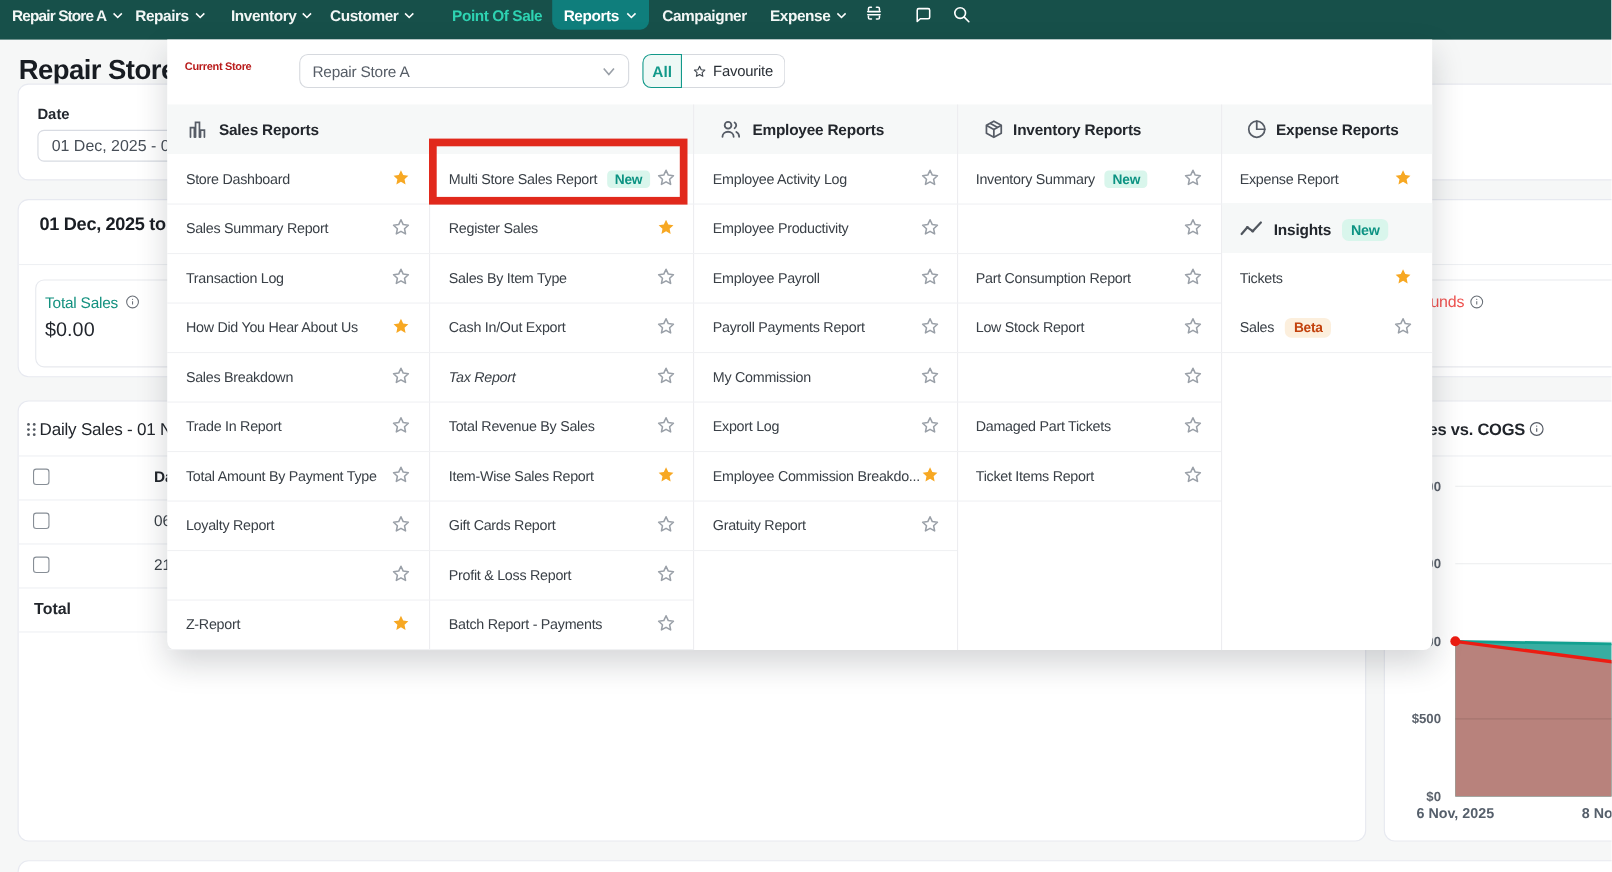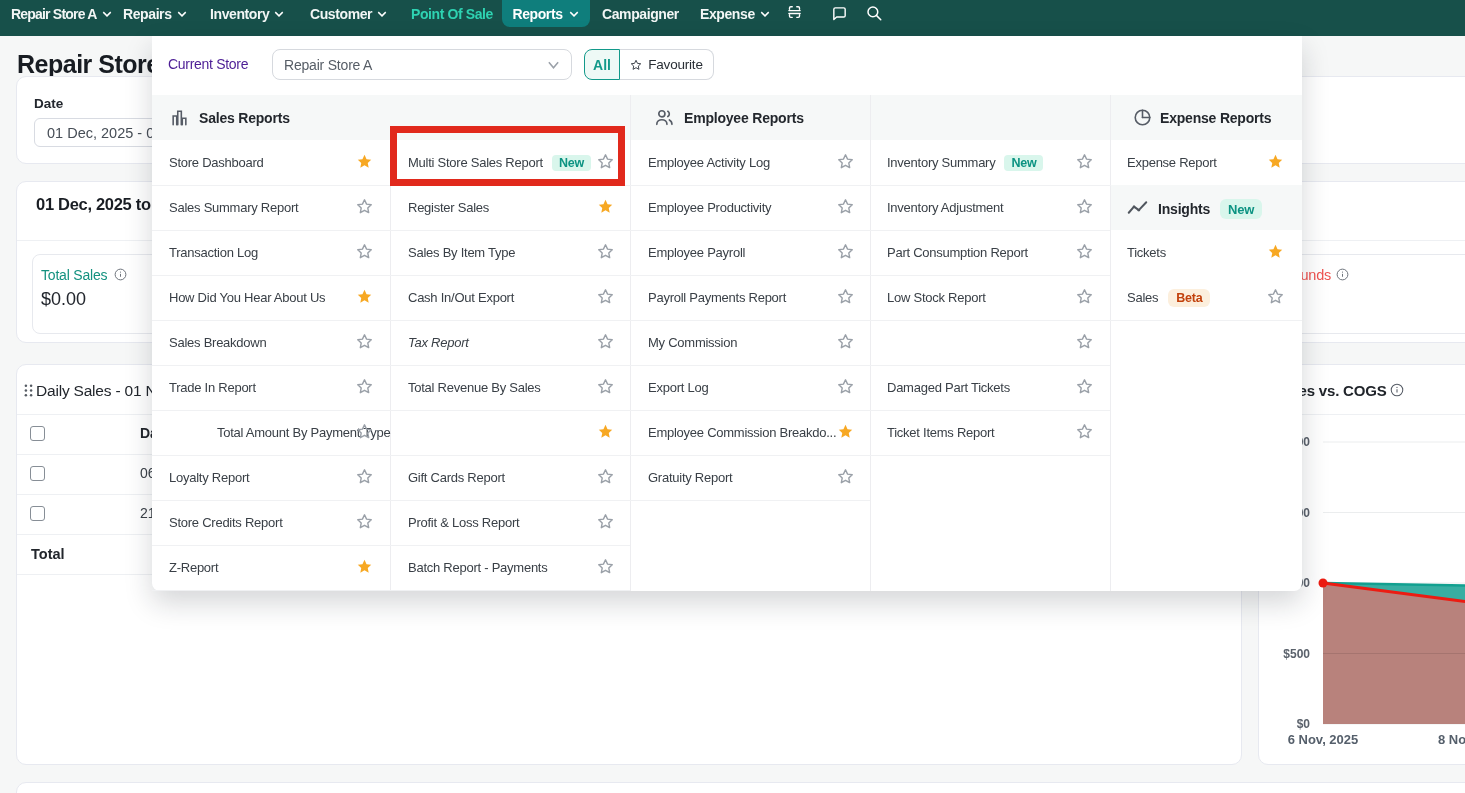--- a/index.html
+++ b/index.html
@@ -36,21 +36,21 @@
 <div id="nav">
   <div class="navitem" style="left:11px; letter-spacing:-0.8px;">Repair Store A <svg width="12" height="12" viewBox="0 0 16 16" fill="none" stroke="#fff" stroke-width="1.9">
         <path d="M3 5.5 L8 10.5 L13 5.5"></path>
       </svg></div>
   <div class="navitem" style="left:123px;">Repairs <svg width="12" height="12" viewBox="0 0 16 16" fill="none" stroke="#fff" stroke-width="1.9">
         <path d="M3 5.5 L8 10.5 L13 5.5"></path>
       </svg></div>
   <div class="navitem" style="left:210px;">Inventory <svg width="12" height="12" viewBox="0 0 16 16" fill="none" stroke="#fff" stroke-width="1.9">
         <path d="M3 5.5 L8 10.5 L13 5.5"></path>
       </svg></div>
-  <div class="navitem" style="left:310px;">Customer <svg width="12" height="12" viewBox="0 0 16 16" fill="none" stroke="#fff" stroke-width="1.9">
+  <div class="navitem" style="left:300px;">Customer <svg width="12" height="12" viewBox="0 0 16 16" fill="none" stroke="#fff" stroke-width="1.9">
         <path d="M3 5.5 L8 10.5 L13 5.5"></path>
       </svg></div>
   <div class="navitem pos" style="left:411px;">Point Of Sale</div>
   <div id="reportsbtn">Reports <svg width="12" height="12" viewBox="0 0 16 16" fill="none" stroke="#fff" stroke-width="1.9">
         <path d="M3 5.5 L8 10.5 L13 5.5"></path>
       </svg></div>
   <div class="navitem" style="left:602px;">Campaigner</div>
   <div class="navitem" style="left:700px;">Expense <svg width="12" height="12" viewBox="0 0 16 16" fill="none" stroke="#fff" stroke-width="1.9">
         <path d="M3 5.5 L8 10.5 L13 5.5"></path>
       </svg></div>
@@ -163,21 +163,21 @@
       <text x="64" y="330" text-anchor="middle" font-size="13" fill="#555f6b" font-weight="700">6 Nov, 2025</text>
       <text x="179" y="330" text-anchor="start" font-size="13" fill="#555f6b" font-weight="700">8 Nov, 2025</text>
     </svg>
   </div>
 
   <div class="card" style="left:16px; top:782px; width:1484px; height:60px;"></div>
 </div>
 
 <div id="panel">
 
-  <div class="abs" style="left:16px; top:20px; font-size:14px; font-weight:400; letter-spacing:-0.3px; color:#4c1d95;">Current Store</div>
+  <div class="abs" style="left:16px; top:20px; font-size:10px; font-weight:700; letter-spacing:-0.3px; color:#b91c1c;">Current Store</div>
   <div class="abs" style="left:120px; top:13px; width:300px; height:31px; border:1px solid #d6d9de; border-radius:8px; display:flex; align-items:center; padding-left:11px; font-size:14px; letter-spacing:-0.2px; color:#565d66;">Repair Store A</div>
   <svg class="abs" style="left:395px; top:24px;" width="13" height="10" viewBox="0 0 14 10" fill="none" stroke="#9aa0a8" stroke-width="1.6">
       <path d="M2 2 L7 8 L12 2"></path>
     </svg>
   <div class="abs" style="left:432px; top:13px; width:36px; height:31px; border:1px solid #12998a; border-radius:8px 0 0 8px; background:#eef9f6; color:#12998a; font-size:14px; font-weight:700; display:flex; align-items:center; justify-content:center; z-index:2;">All</div>
   <div class="abs" style="left:468px; top:13px; width:94px; height:31px; border:1px solid #d6d9de; border-left:none; border-radius:0 8px 8px 0; background:#fff; display:flex; align-items:center; justify-content:center; gap:6px; font-size:13.5px; letter-spacing:-0.2px; color:#2a2f36;"><svg width="12" height="12" viewBox="0 0 24 24" fill="none" stroke="#40464e" stroke-width="2" stroke-linejoin="round">
         <path d="M12 2.5 l2.9 6.2 6.6 .8 -4.9 4.6 1.3 6.6 -5.9-3.3 -5.9 3.3 1.3-6.6 -4.9-4.6 6.6-.8 z"></path>
       </svg>Favourite</div>
 
   <div id="gridhead"></div>
@@ -191,20 +191,29 @@
       <span style="margin-left:9px;">Employee Reports</span>
     </div>
   <div class="colhead" style="left:18px;">
       <svg width="19" height="19" viewBox="0 0 24 24" fill="none" stroke="#565c66" stroke-width="2" stroke-linecap="round">
         <path d="M4 21 V10 h4.5 V21"></path>
         <path d="M9.8 21 V4 h4.5 V21"></path>
         <path d="M15.5 21 V13 H20 V21"></path>
       </svg>
       <span style="margin-left:10px;">Sales Reports</span>
     </div>
+  <div class="colhead" style="left:742px;">
+      <svg width="19" height="19" viewBox="0 0 24 24" fill="none" stroke="#565c66" stroke-width="2" stroke-linejoin="round">
+        <path d="M12 2.8 L20.5 7.5 V16.5 L12 21.2 L3.5 16.5 V7.5 Z"></path>
+        <path d="M3.8 7.7 L12 12.2 L20.2 7.7"></path>
+        <path d="M12 12.2 V21"></path>
+        <path d="M7.6 5.2 L16.4 10"></path>
+      </svg>
+      <span style="margin-left:8px;">Inventory Reports</span>
+    </div>
   <div class="colhead" style="left:981px;">
       <svg width="19" height="19" viewBox="0 0 24 24" fill="none" stroke="#565c66" stroke-width="2" stroke-linecap="round">
         <circle cx="12" cy="12" r="9.2"></circle>
         <path d="M12 12 V2.8"></path>
         <path d="M12 12 H21.2"></path>
       </svg>
       <span style="margin-left:8px;">Expense Reports</span>
     </div>
 
   <div class="vline" style="left:238px; top:104px; height:451px;"></div>
@@ -235,31 +244,30 @@
     <div class="item" style="left:17px; top:284px;">Sales Breakdown</div>
     <svg class="star" style="left:204px; top:297px;" viewBox="0 0 24 24" fill="none" stroke="#9aa0a8" stroke-width="2" stroke-linejoin="round">
       <path d="M12 2.5 l2.9 6.2 6.6 .8 -4.9 4.6 1.3 6.6 -5.9-3.3 -5.9 3.3 1.3-6.6 -4.9-4.6 6.6-.8 z"></path>
     </svg>
     <div class="rowline" style="left:0px; top:329px; width:238px;"></div>
     <div class="item" style="left:17px; top:329px;">Trade In Report</div>
     <svg class="star" style="left:204px; top:342px;" viewBox="0 0 24 24" fill="none" stroke="#9aa0a8" stroke-width="2" stroke-linejoin="round">
       <path d="M12 2.5 l2.9 6.2 6.6 .8 -4.9 4.6 1.3 6.6 -5.9-3.3 -5.9 3.3 1.3-6.6 -4.9-4.6 6.6-.8 z"></path>
     </svg>
     <div class="rowline" style="left:0px; top:374px; width:238px;"></div>
-    <div class="item" style="left:17px; top:374px;margin-left:48px;">Total Amount By Payment Type</div>
+    <div class="item" style="left:17px; top:374px;">Total Amount By Payment Type</div>
     <svg class="star" style="left:204px; top:387px;" viewBox="0 0 24 24" fill="none" stroke="#9aa0a8" stroke-width="2" stroke-linejoin="round">
       <path d="M12 2.5 l2.9 6.2 6.6 .8 -4.9 4.6 1.3 6.6 -5.9-3.3 -5.9 3.3 1.3-6.6 -4.9-4.6 6.6-.8 z"></path>
     </svg>
     <div class="rowline" style="left:0px; top:419px; width:238px;"></div>
     <div class="item" style="left:17px; top:419px;">Loyalty Report</div>
     <svg class="star" style="left:204px; top:432px;" viewBox="0 0 24 24" fill="none" stroke="#9aa0a8" stroke-width="2" stroke-linejoin="round">
       <path d="M12 2.5 l2.9 6.2 6.6 .8 -4.9 4.6 1.3 6.6 -5.9-3.3 -5.9 3.3 1.3-6.6 -4.9-4.6 6.6-.8 z"></path>
     </svg>
     <div class="rowline" style="left:0px; top:464px; width:238px;"></div>
-    <div class="item" style="left:17px; top:464px;">Store Credits Report</div>
     <svg class="star" style="left:204px; top:477px;" viewBox="0 0 24 24" fill="none" stroke="#9aa0a8" stroke-width="2" stroke-linejoin="round">
       <path d="M12 2.5 l2.9 6.2 6.6 .8 -4.9 4.6 1.3 6.6 -5.9-3.3 -5.9 3.3 1.3-6.6 -4.9-4.6 6.6-.8 z"></path>
     </svg>
     <div class="rowline" style="left:0px; top:509px; width:238px;"></div>
     <div class="item" style="left:17px; top:509px;">Z-Report</div>
     <svg class="star" style="left:204px; top:522px;" viewBox="0 0 24 24" fill="#f7a823">
       <path d="M12 2.5 l2.9 6.2 6.6 .8 -4.9 4.6 1.3 6.6 -5.9-3.3 -5.9 3.3 1.3-6.6 -4.9-4.6 6.6-.8 z"></path>
     </svg>
     <div class="rowline" style="left:0px; top:554px; width:238px;"></div>
     <div class="item" style="left:256px; top:104px;">Multi Store Sales Report<span class="badge-new">New</span></div>
@@ -285,20 +293,21 @@
     <div class="item" style="left:256px; top:284px;font-style:italic;">Tax Report</div>
     <svg class="star" style="left:445px; top:297px;" viewBox="0 0 24 24" fill="none" stroke="#9aa0a8" stroke-width="2" stroke-linejoin="round">
       <path d="M12 2.5 l2.9 6.2 6.6 .8 -4.9 4.6 1.3 6.6 -5.9-3.3 -5.9 3.3 1.3-6.6 -4.9-4.6 6.6-.8 z"></path>
     </svg>
     <div class="rowline" style="left:238px; top:329px; width:240px;"></div>
     <div class="item" style="left:256px; top:329px;">Total Revenue By Sales</div>
     <svg class="star" style="left:445px; top:342px;" viewBox="0 0 24 24" fill="none" stroke="#9aa0a8" stroke-width="2" stroke-linejoin="round">
       <path d="M12 2.5 l2.9 6.2 6.6 .8 -4.9 4.6 1.3 6.6 -5.9-3.3 -5.9 3.3 1.3-6.6 -4.9-4.6 6.6-.8 z"></path>
     </svg>
     <div class="rowline" style="left:238px; top:374px; width:240px;"></div>
+    <div class="item" style="left:256px; top:374px;">Item-Wise Sales Report</div>
     <svg class="star" style="left:445px; top:387px;" viewBox="0 0 24 24" fill="#f7a823">
       <path d="M12 2.5 l2.9 6.2 6.6 .8 -4.9 4.6 1.3 6.6 -5.9-3.3 -5.9 3.3 1.3-6.6 -4.9-4.6 6.6-.8 z"></path>
     </svg>
     <div class="rowline" style="left:238px; top:419px; width:240px;"></div>
     <div class="item" style="left:256px; top:419px;">Gift Cards Report</div>
     <svg class="star" style="left:445px; top:432px;" viewBox="0 0 24 24" fill="none" stroke="#9aa0a8" stroke-width="2" stroke-linejoin="round">
       <path d="M12 2.5 l2.9 6.2 6.6 .8 -4.9 4.6 1.3 6.6 -5.9-3.3 -5.9 3.3 1.3-6.6 -4.9-4.6 6.6-.8 z"></path>
     </svg>
     <div class="rowline" style="left:238px; top:464px; width:240px;"></div>
     <div class="item" style="left:256px; top:464px;">Profit &amp; Loss Report</div>
@@ -349,21 +358,20 @@
     <div class="item" style="left:496px; top:419px;">Gratuity Report</div>
     <svg class="star" style="left:685px; top:432px;" viewBox="0 0 24 24" fill="none" stroke="#9aa0a8" stroke-width="2" stroke-linejoin="round">
       <path d="M12 2.5 l2.9 6.2 6.6 .8 -4.9 4.6 1.3 6.6 -5.9-3.3 -5.9 3.3 1.3-6.6 -4.9-4.6 6.6-.8 z"></path>
     </svg>
     <div class="rowline" style="left:478px; top:464px; width:240px;"></div>
     <div class="item" style="left:735px; top:104px;">Inventory Summary<span class="badge-new">New</span></div>
     <svg class="star" style="left:924px; top:117px;" viewBox="0 0 24 24" fill="none" stroke="#9aa0a8" stroke-width="2" stroke-linejoin="round">
       <path d="M12 2.5 l2.9 6.2 6.6 .8 -4.9 4.6 1.3 6.6 -5.9-3.3 -5.9 3.3 1.3-6.6 -4.9-4.6 6.6-.8 z"></path>
     </svg>
     <div class="rowline" style="left:718px; top:149px; width:240px;"></div>
-    <div class="item" style="left:735px; top:149px;">Inventory Adjustment</div>
     <svg class="star" style="left:924px; top:162px;" viewBox="0 0 24 24" fill="none" stroke="#9aa0a8" stroke-width="2" stroke-linejoin="round">
       <path d="M12 2.5 l2.9 6.2 6.6 .8 -4.9 4.6 1.3 6.6 -5.9-3.3 -5.9 3.3 1.3-6.6 -4.9-4.6 6.6-.8 z"></path>
     </svg>
     <div class="rowline" style="left:718px; top:194px; width:240px;"></div>
     <div class="item" style="left:735px; top:194px;">Part Consumption Report</div>
     <svg class="star" style="left:924px; top:207px;" viewBox="0 0 24 24" fill="none" stroke="#9aa0a8" stroke-width="2" stroke-linejoin="round">
       <path d="M12 2.5 l2.9 6.2 6.6 .8 -4.9 4.6 1.3 6.6 -5.9-3.3 -5.9 3.3 1.3-6.6 -4.9-4.6 6.6-.8 z"></path>
     </svg>
     <div class="rowline" style="left:718px; top:239px; width:240px;"></div>
     <div class="item" style="left:735px; top:239px;">Low Stock Report</div>

